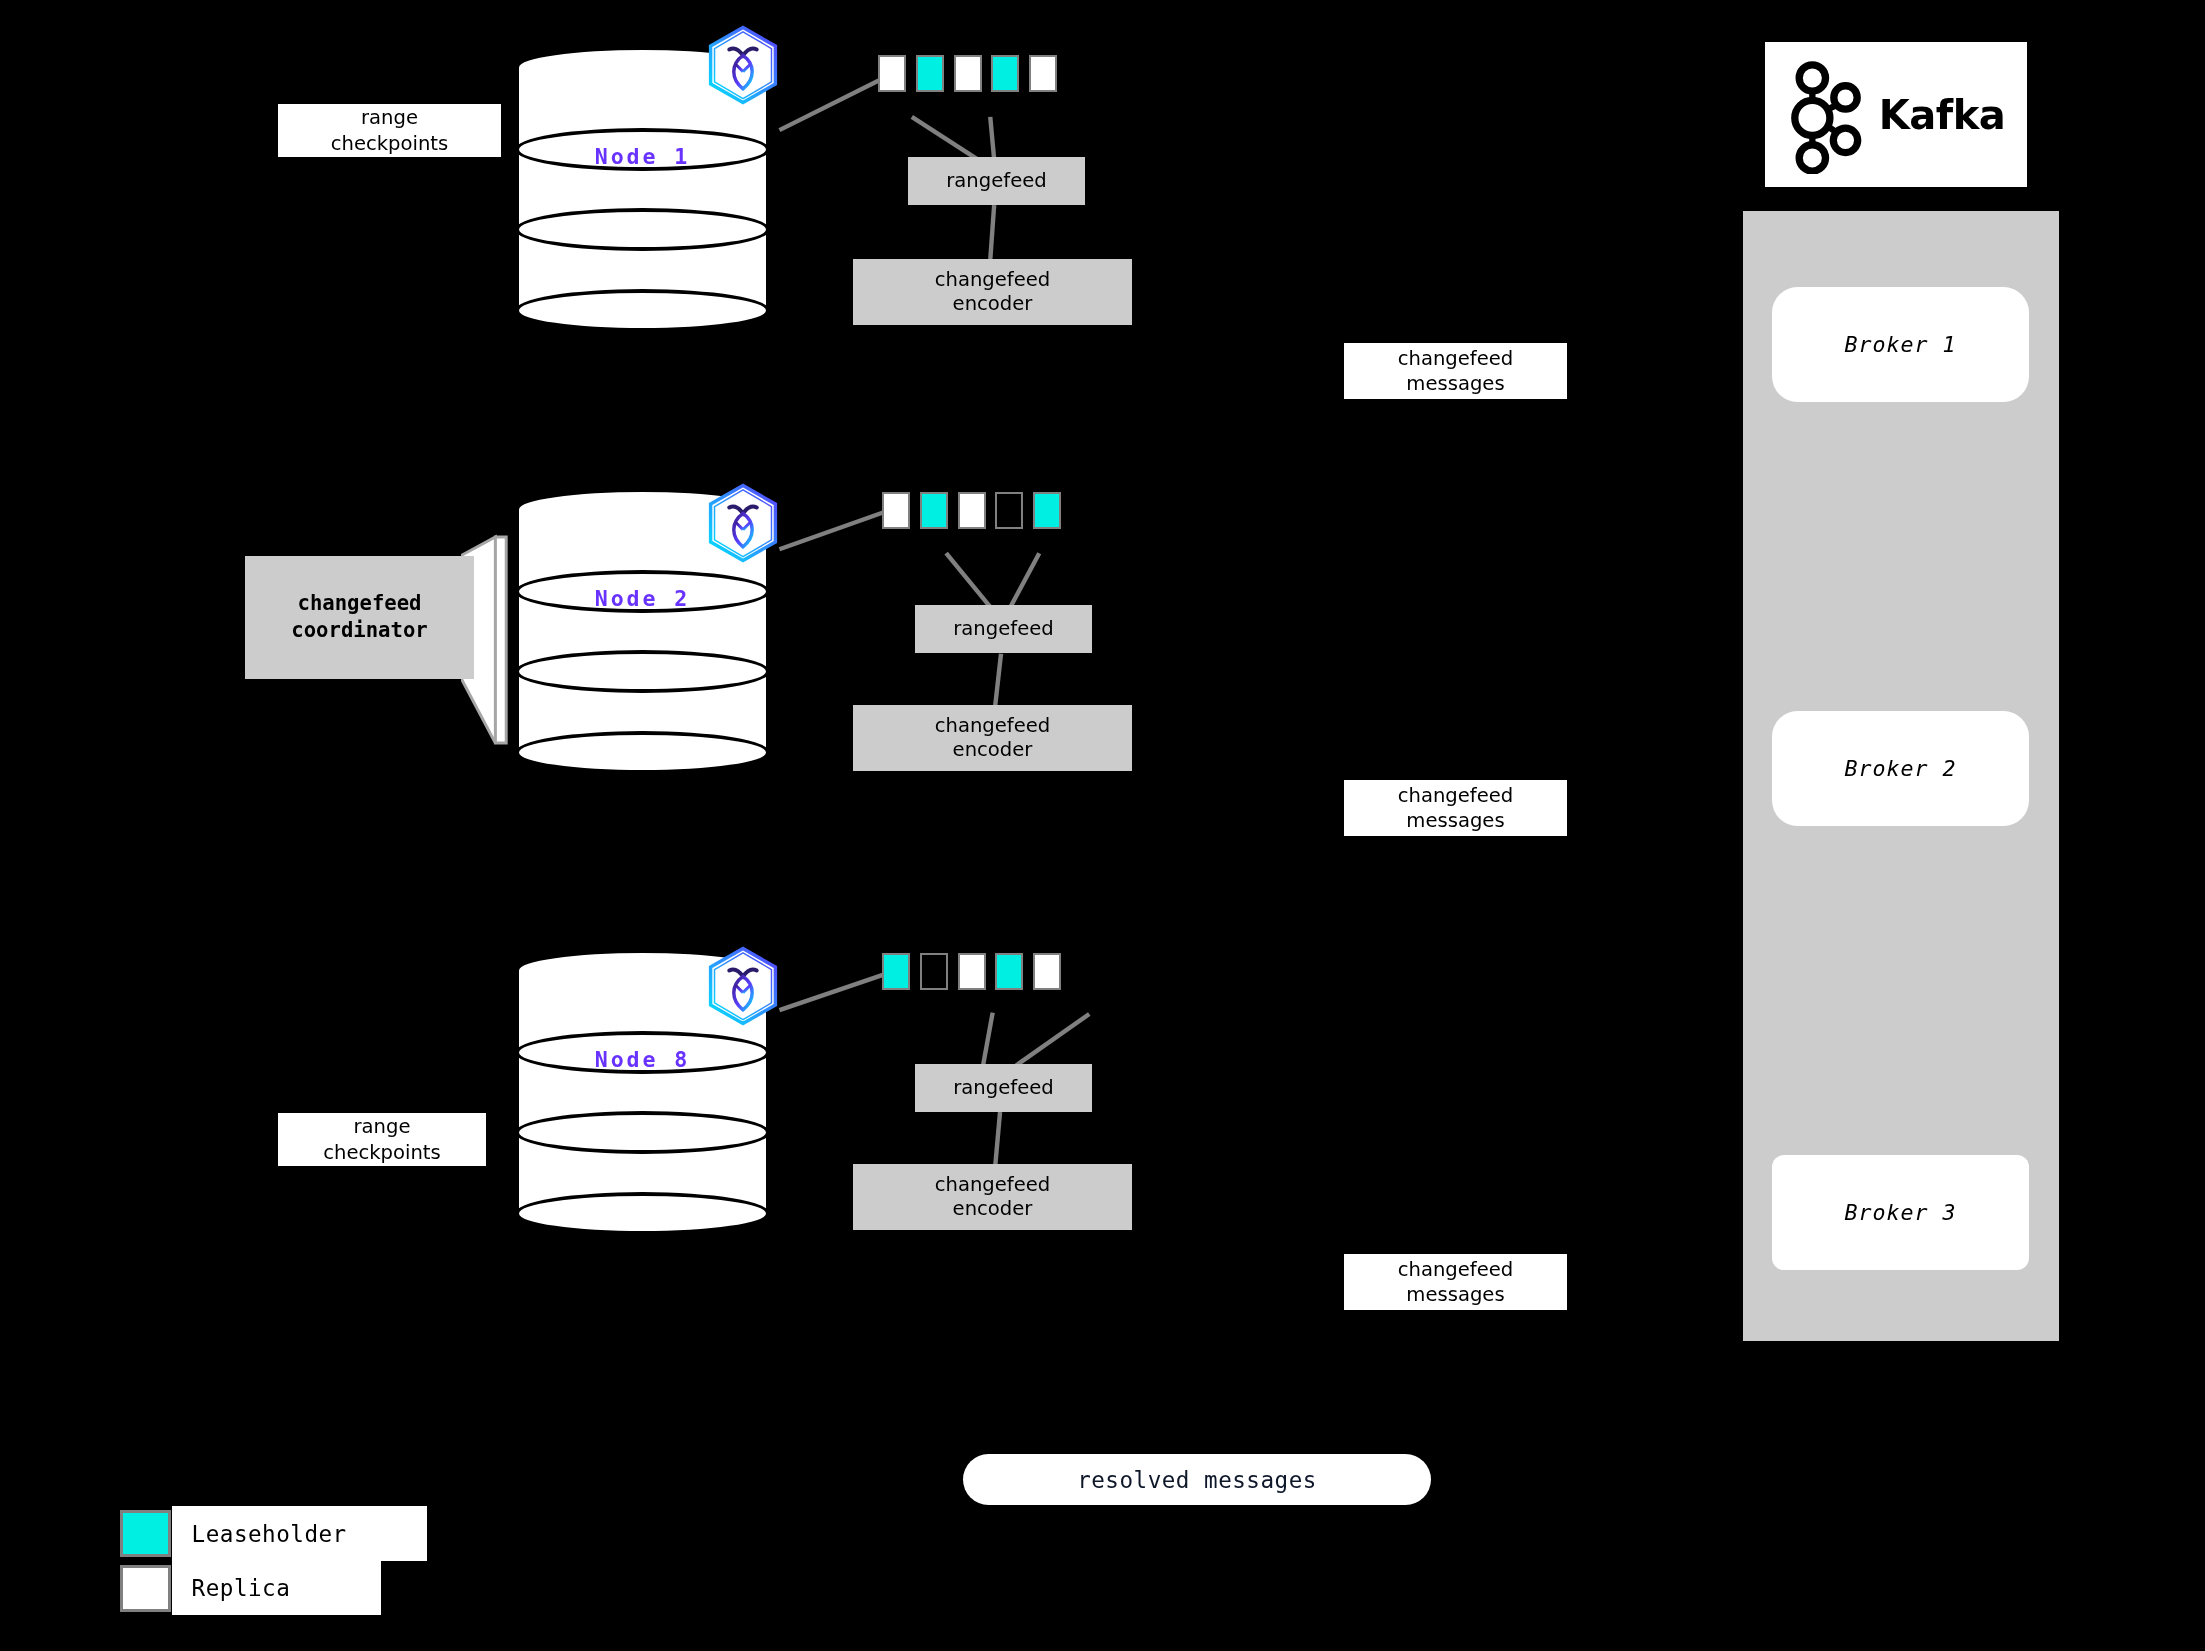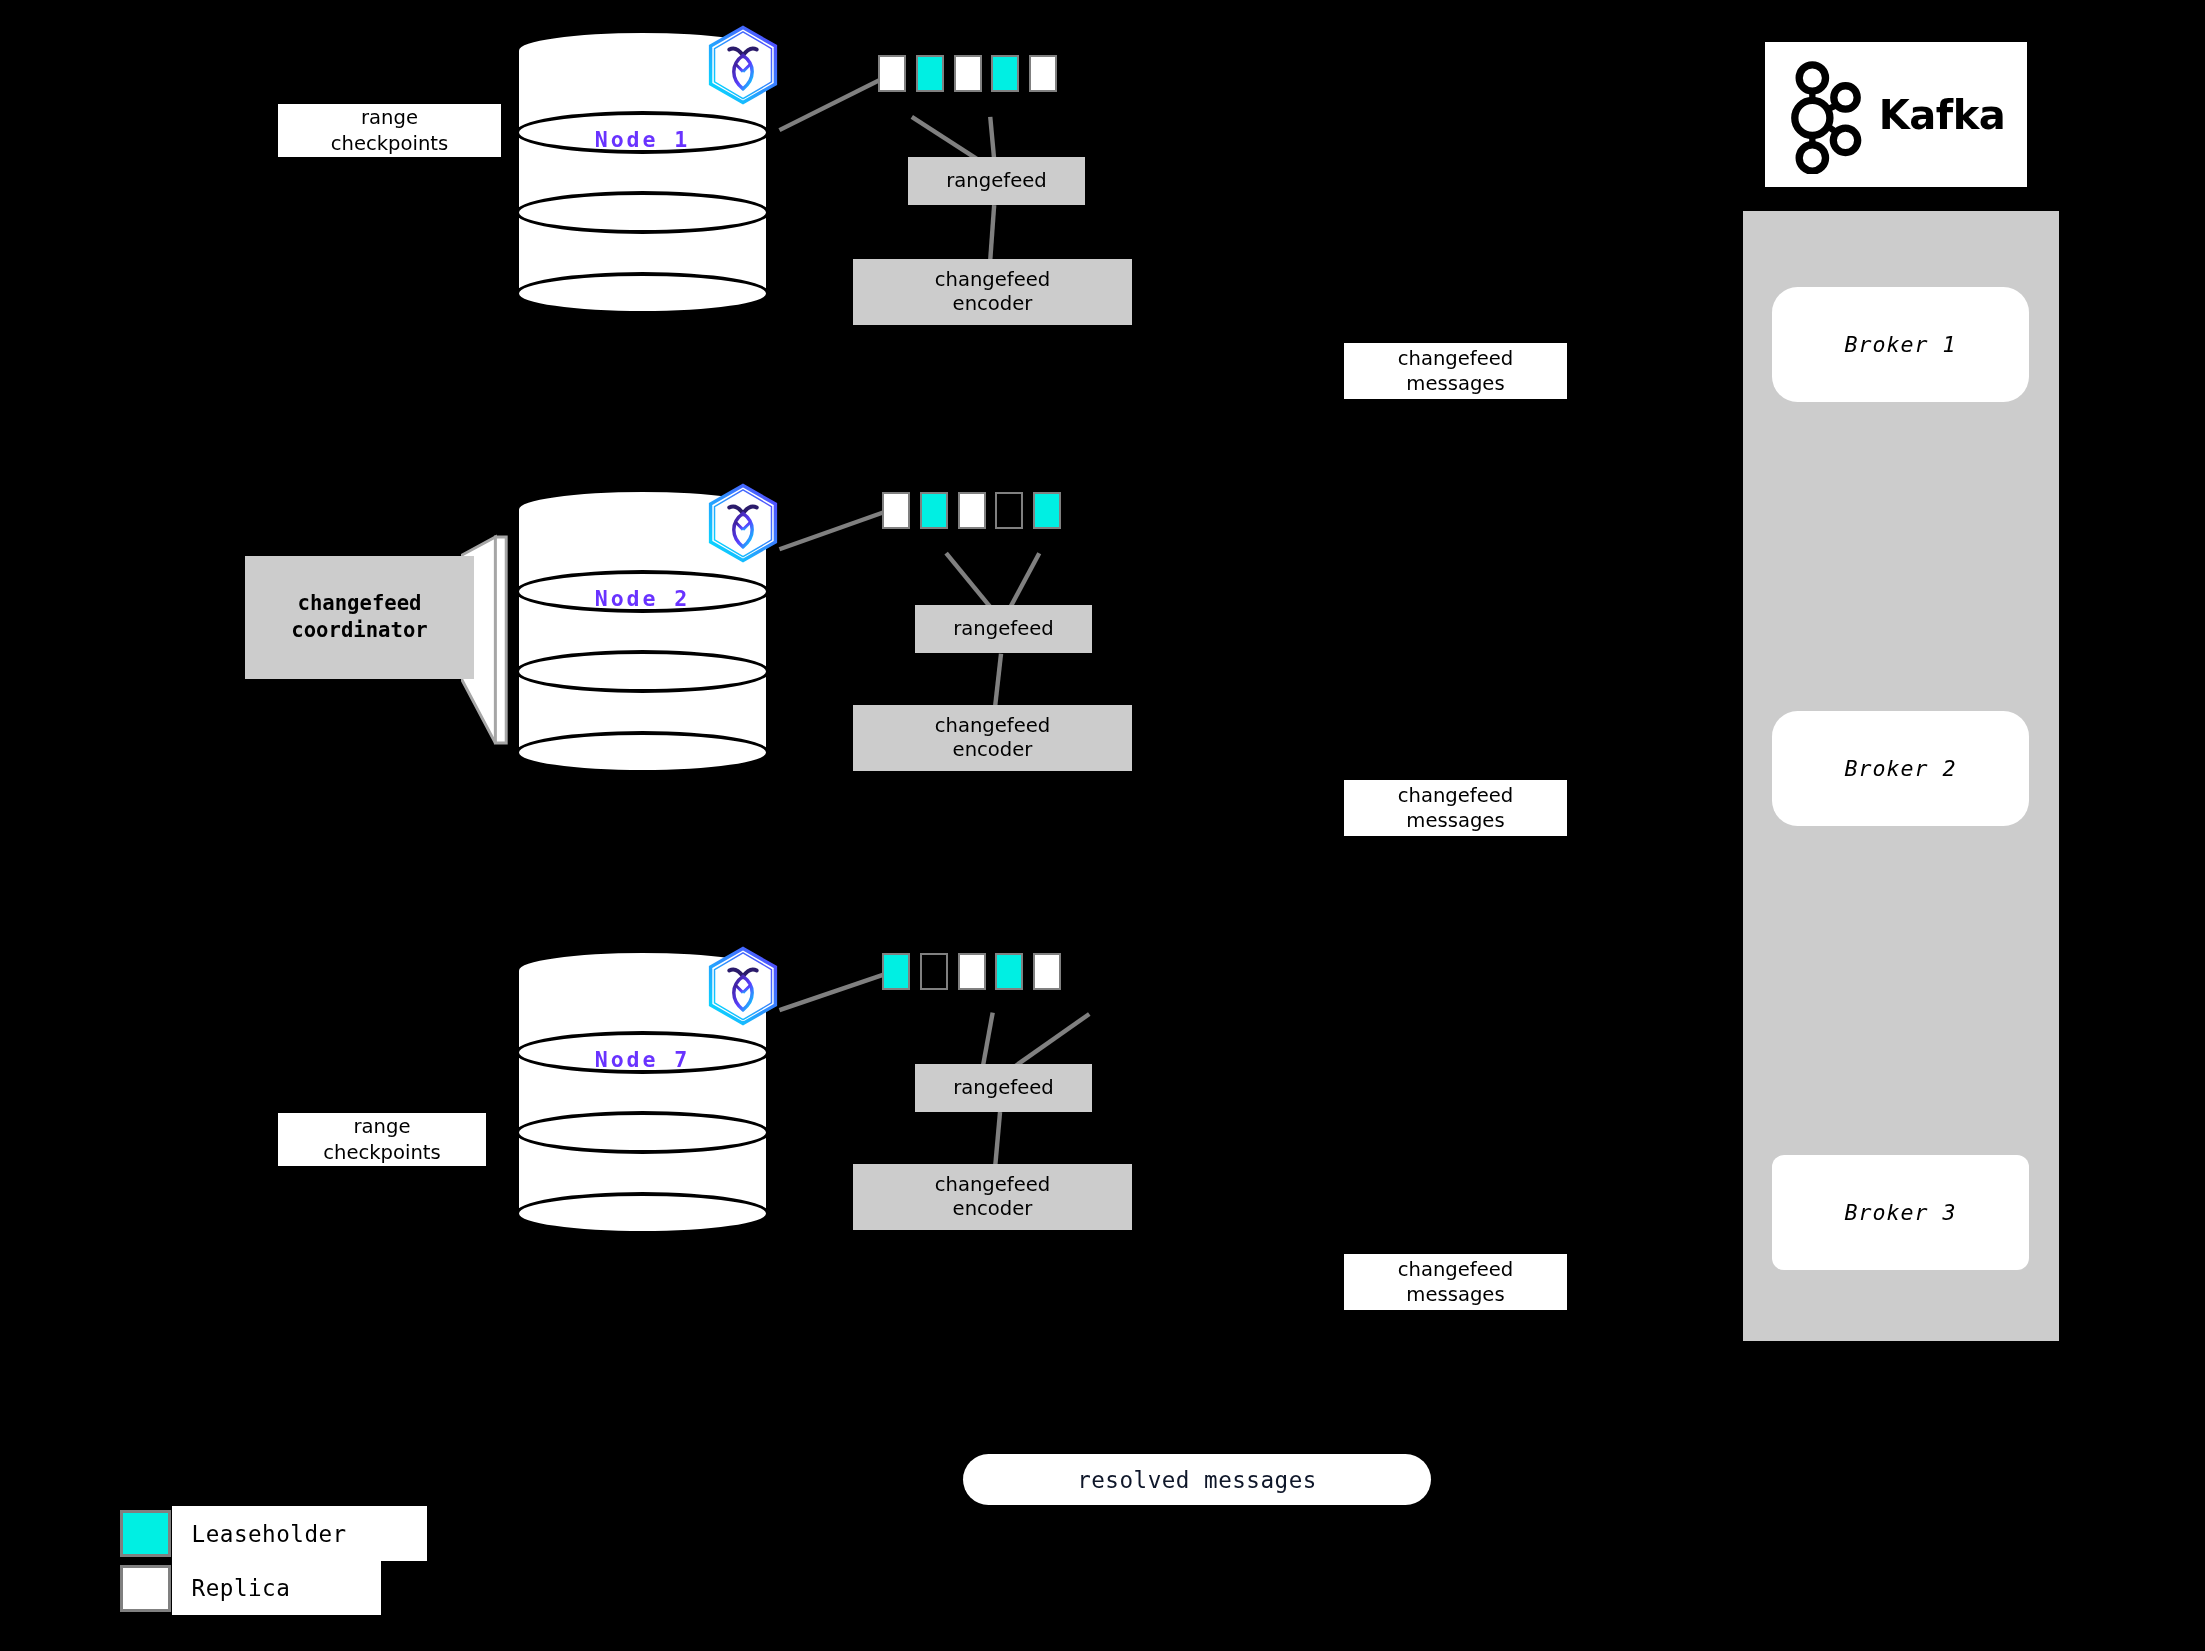--- a/index.html
+++ b/index.html
@@ -98,21 +98,21 @@
 
       <line x1="1590" y1="2060" x2="1810" y2="1985"></line>
       <line x1="2025" y1="2065" x2="2005" y2="2175"></line>
       <line x1="2222" y1="2068" x2="2070" y2="2175"></line>
       <line x1="2040" y1="2268" x2="2030" y2="2380"></line>
     </g>
 
     <polygon points="4215,708 4150,730 4215,752" fill="#000"></polygon>
   </svg>
 
-  <div class="cyl" style="left:515px; top:29px;">
+  <div class="cyl" style="left:515px; top:46px;">
     <div class="body"></div>
     <div class="disk d3"></div>
     <div class="disk d2"></div>
     <div class="disk d1"></div>
     <div class="disk d0"></div>
     <div class="cap-fill"></div>
     <div class="nodelabel">Node 1</div>
   </div>
 
   <svg class="hexbadge" style="left:706px; top:24.5px;" viewBox="0 0 150 165">
@@ -190,21 +190,21 @@
 coordinator</div>
   </div>
 
   <div class="cyl" style="left:515px; top:949px;">
     <div class="body"></div>
     <div class="disk d3"></div>
     <div class="disk d2"></div>
     <div class="disk d1"></div>
     <div class="disk d0"></div>
     <div class="cap-fill"></div>
-    <div class="nodelabel">Node 7</div>
+    <div class="nodelabel">Node 8</div>
   </div>
 
   <svg class="hexbadge" style="left:706px; top:946px;" viewBox="0 0 150 165">
     <polygon points="75,5 141,43 141,120 75,158 9,120 9,43" fill="#fff" stroke="url(#hexg1)" stroke-width="7"></polygon>
     <polygon points="75,14 133,48 133,116 75,150 17,116 17,48" fill="none" stroke="url(#hexg1)" stroke-width="3"></polygon>
     <path d="M47,50 C58,44 68,52 75,62 C82,52 92,44 103,50" fill="none" stroke="#2B1B6B" stroke-width="8" stroke-linecap="round"></path>
     <path d="M75,62 C50,80 50,110 75,130 C100,110 100,80 75,62 Z" fill="none" stroke="url(#bugg1)" stroke-width="7"></path>
     <path d="M75,62 L75,130" stroke="url(#bugg1)" stroke-width="6"></path>
     <path d="M75,95 L60,80 M75,95 L90,80" stroke="url(#bugg1)" stroke-width="6" fill="none"></path>
   </svg>

